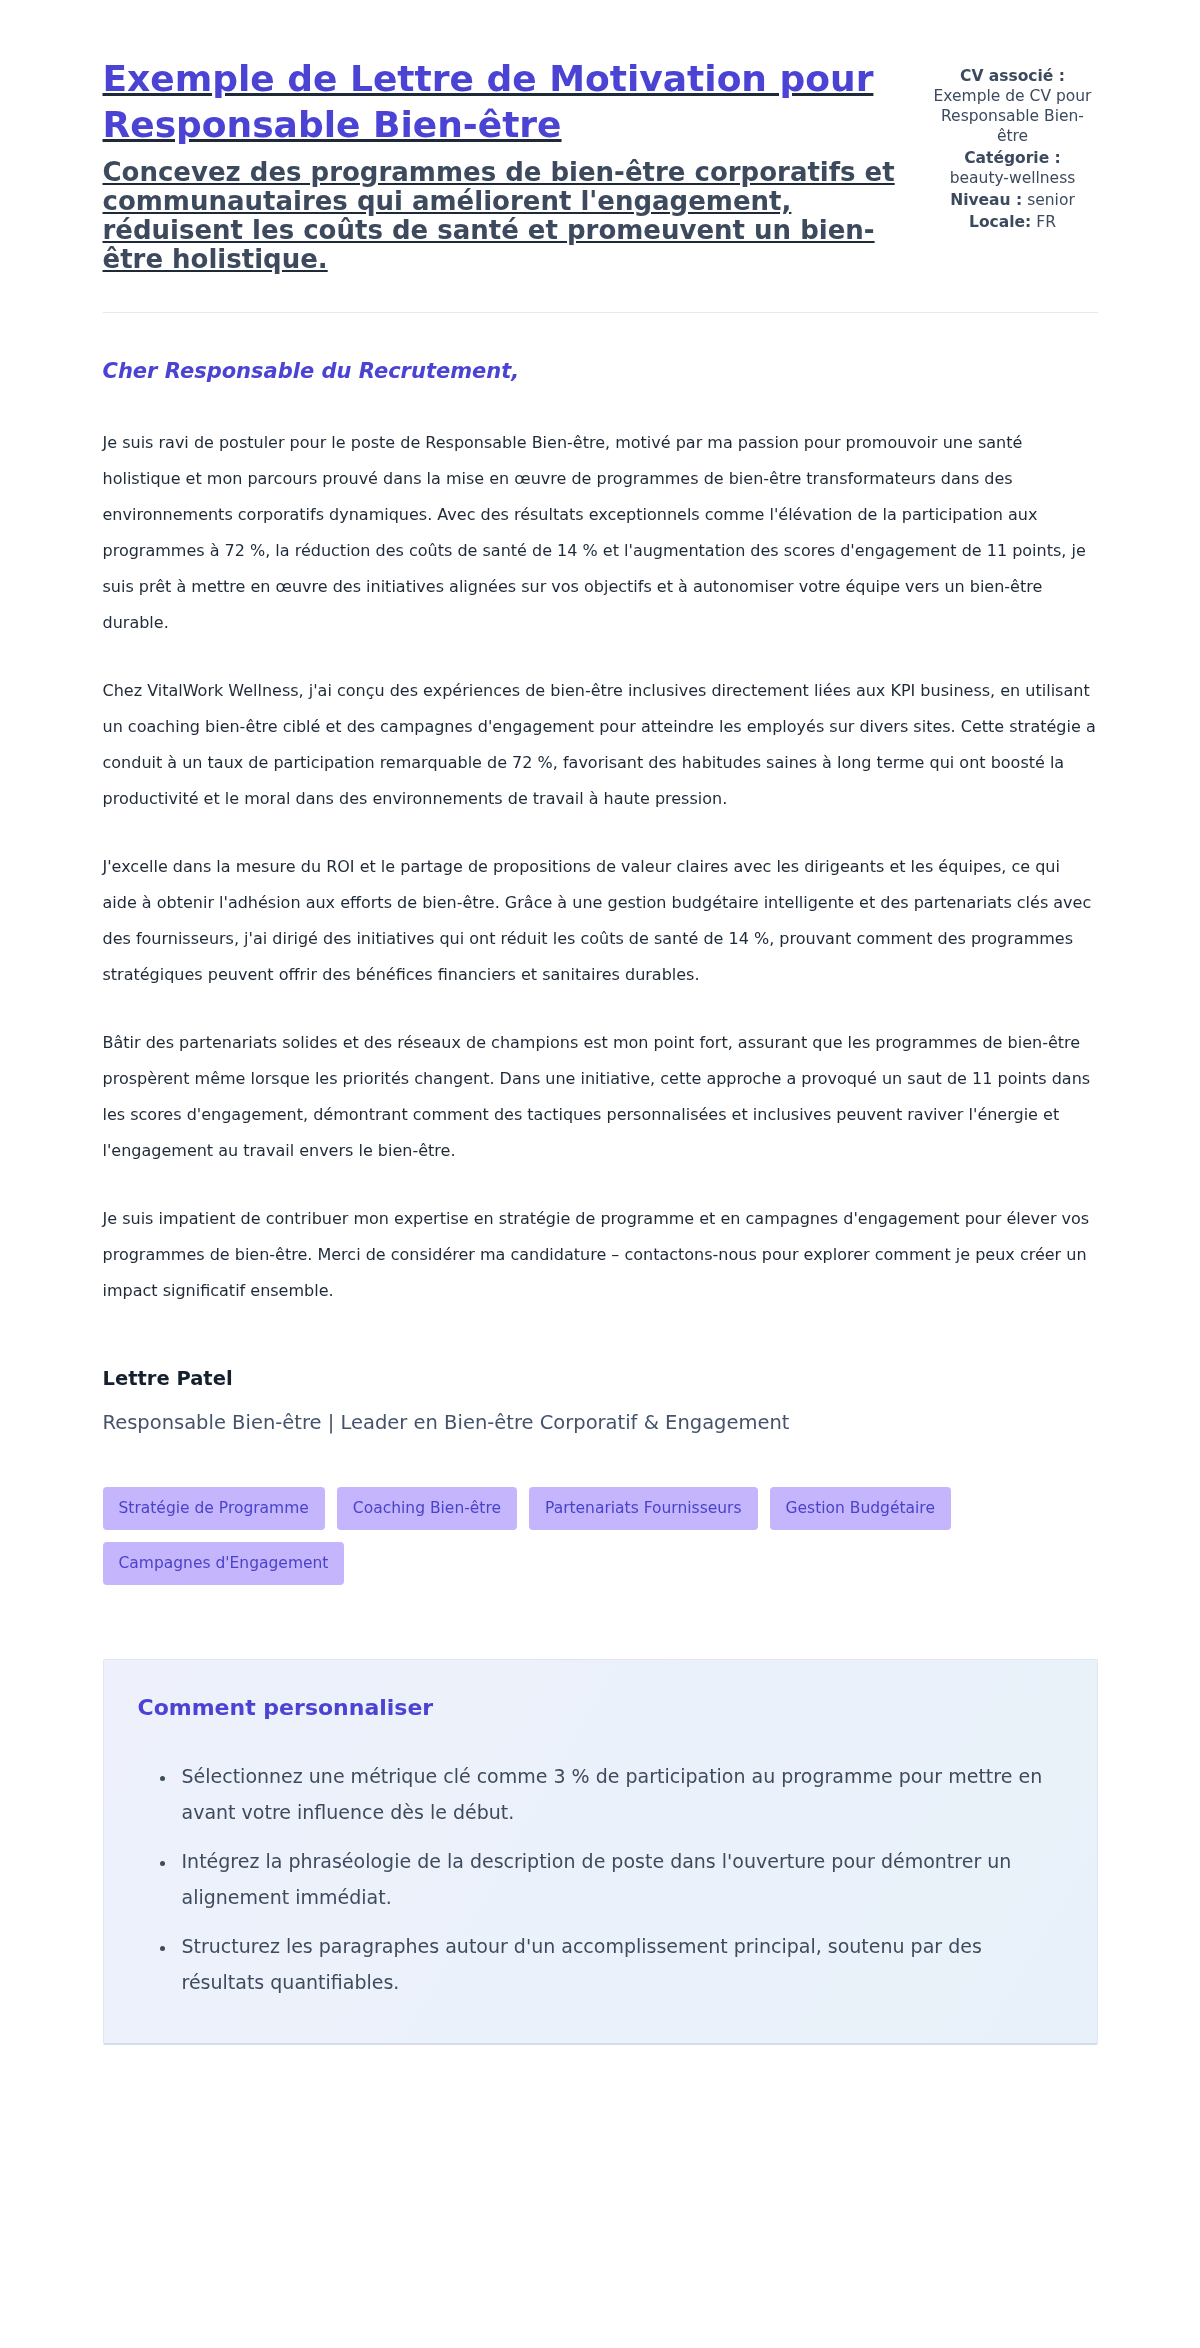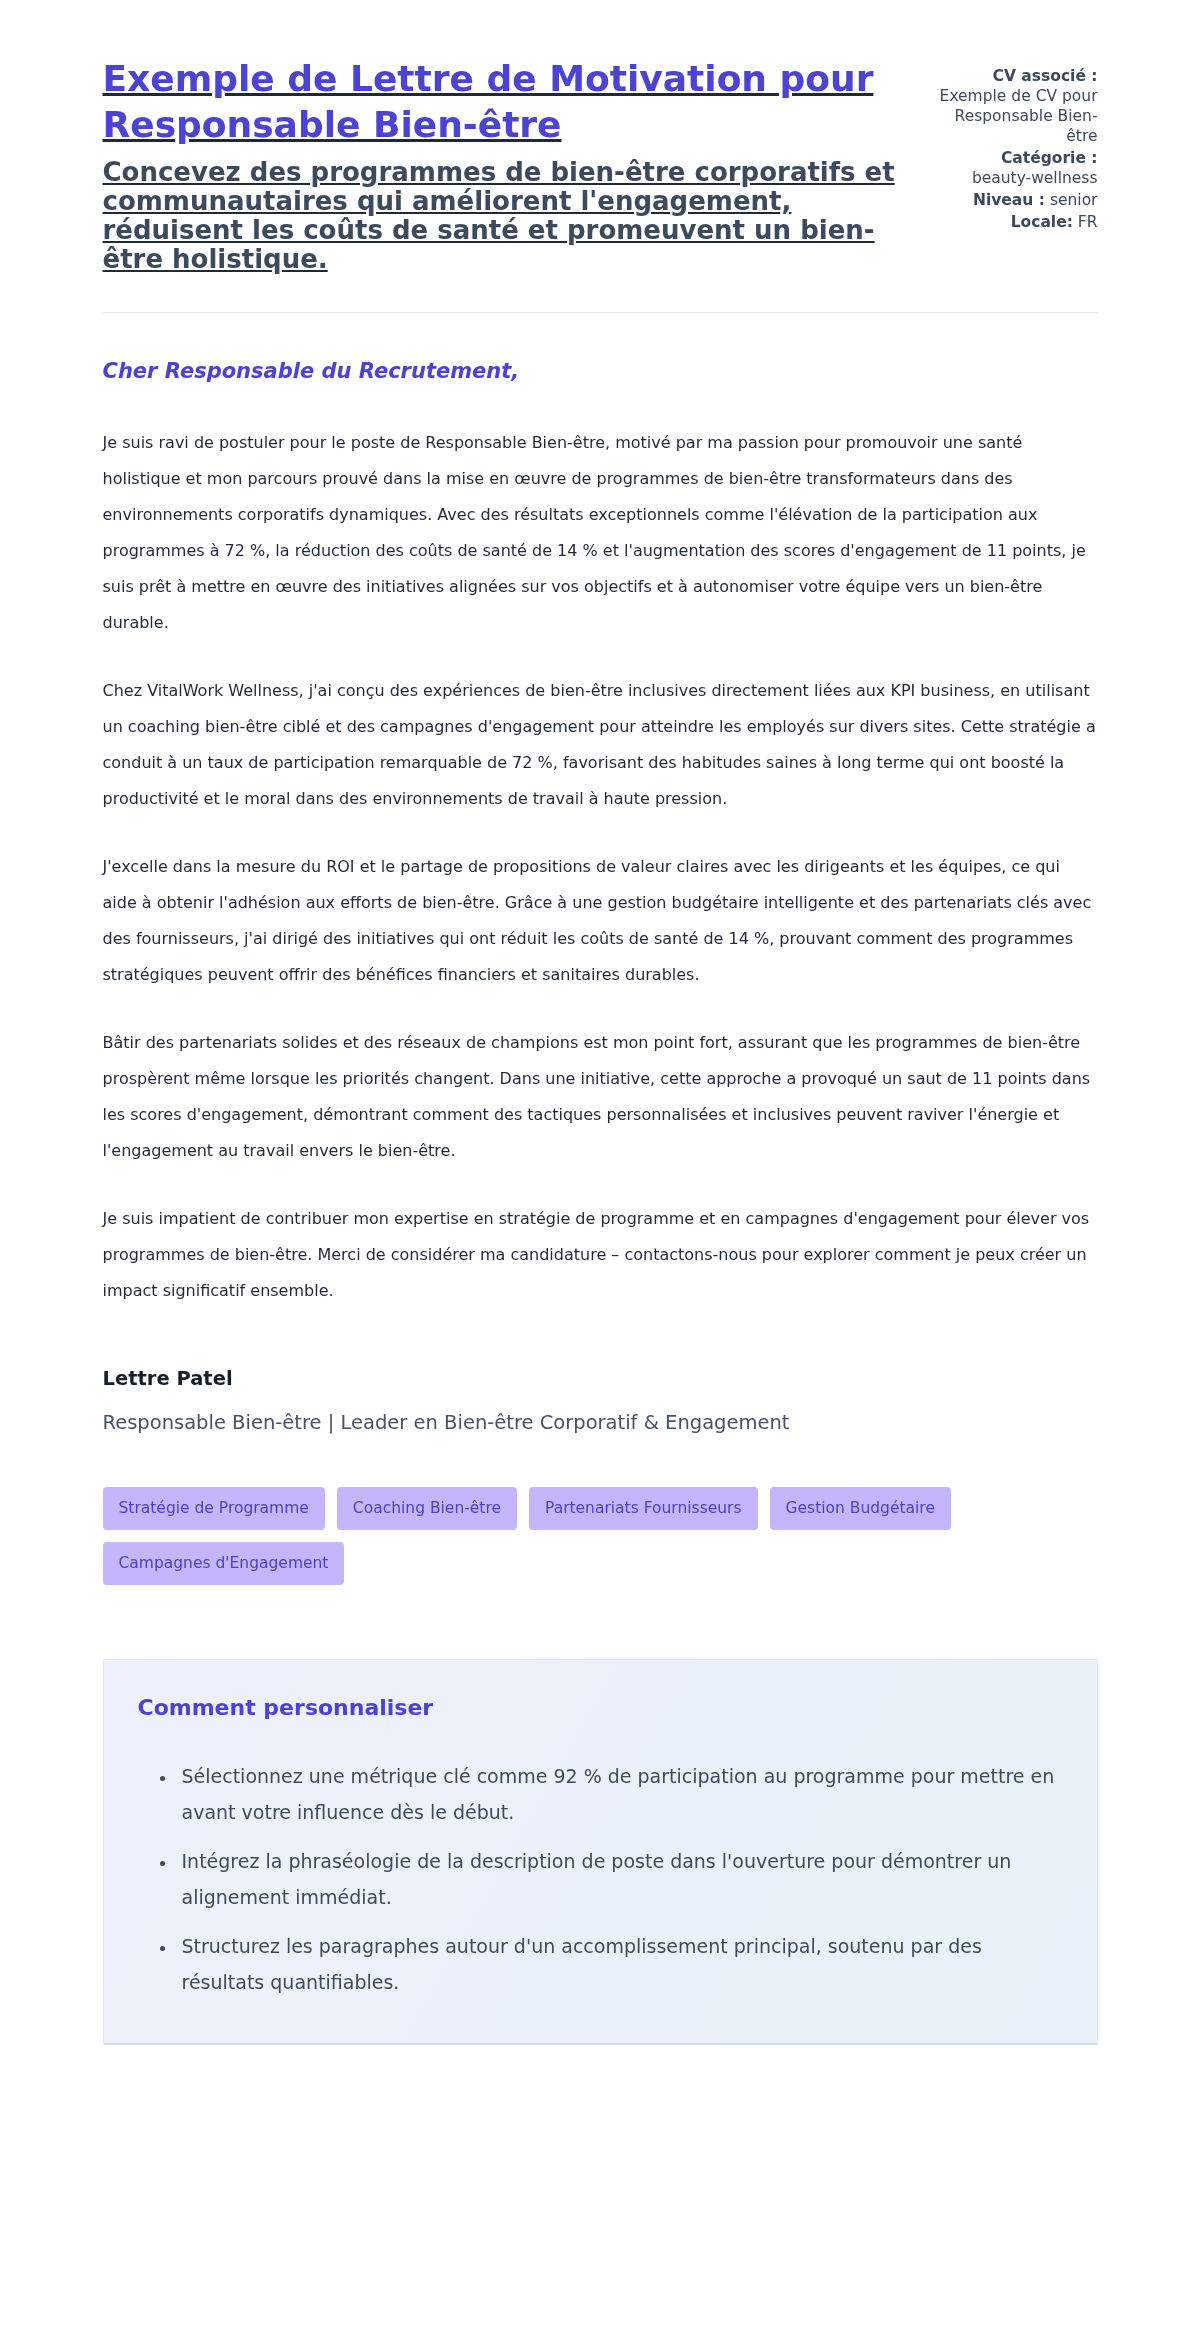--- a/index.html
+++ b/index.html
@@ -34,21 +34,21 @@
     color: #4b43d4;
     margin-bottom: 10px;
   }
   .page-subtitle {
     font-size: 26px;
     line-height: 29px;
     font-weight: 700;
     color: #3d4a5e;
   }
   .meta-label { font-weight: 700; }
-  .meta-block { margin-bottom: 2px; }
+  .meta-block { margin-bottom: 2px; text-align: center; }
   .divider {
     border: none;
     border-top: 1px solid #e7e9ee;
     margin-top: 38px;
   }
   
   .greeting {
     margin: 44px 0 40px 0;
     font-size: 21px;
     line-height: 28px;
@@ -169,19 +169,19 @@
     <span class="tag">Stratégie de Programme</span>
     <span class="tag">Coaching Bien-être</span>
     <span class="tag">Partenariats Fournisseurs</span>
     <span class="tag">Gestion Budgétaire</span>
     <span class="tag">Campagnes d'Engagement</span>
   </div>
 
   <div class="tips-box">
     <div class="tips-title">Comment personnaliser</div>
     <ul class="tips-list">
-      <li>Sélectionnez une métrique clé comme 92 % de participation au programme pour mettre en avant votre influence dès le début.</li>
+      <li>Sélectionnez une métrique clé comme 3 % de participation au programme pour mettre en avant votre influence dès le début.</li>
       <li>Intégrez la phraséologie de la description de poste dans l'ouverture pour démontrer un alignement immédiat.</li>
       <li>Structurez les paragraphes autour d'un accomplissement principal, soutenu par des résultats quantifiables.</li>
     </ul>
   </div>
 
 </div>
 
 </body></html>

